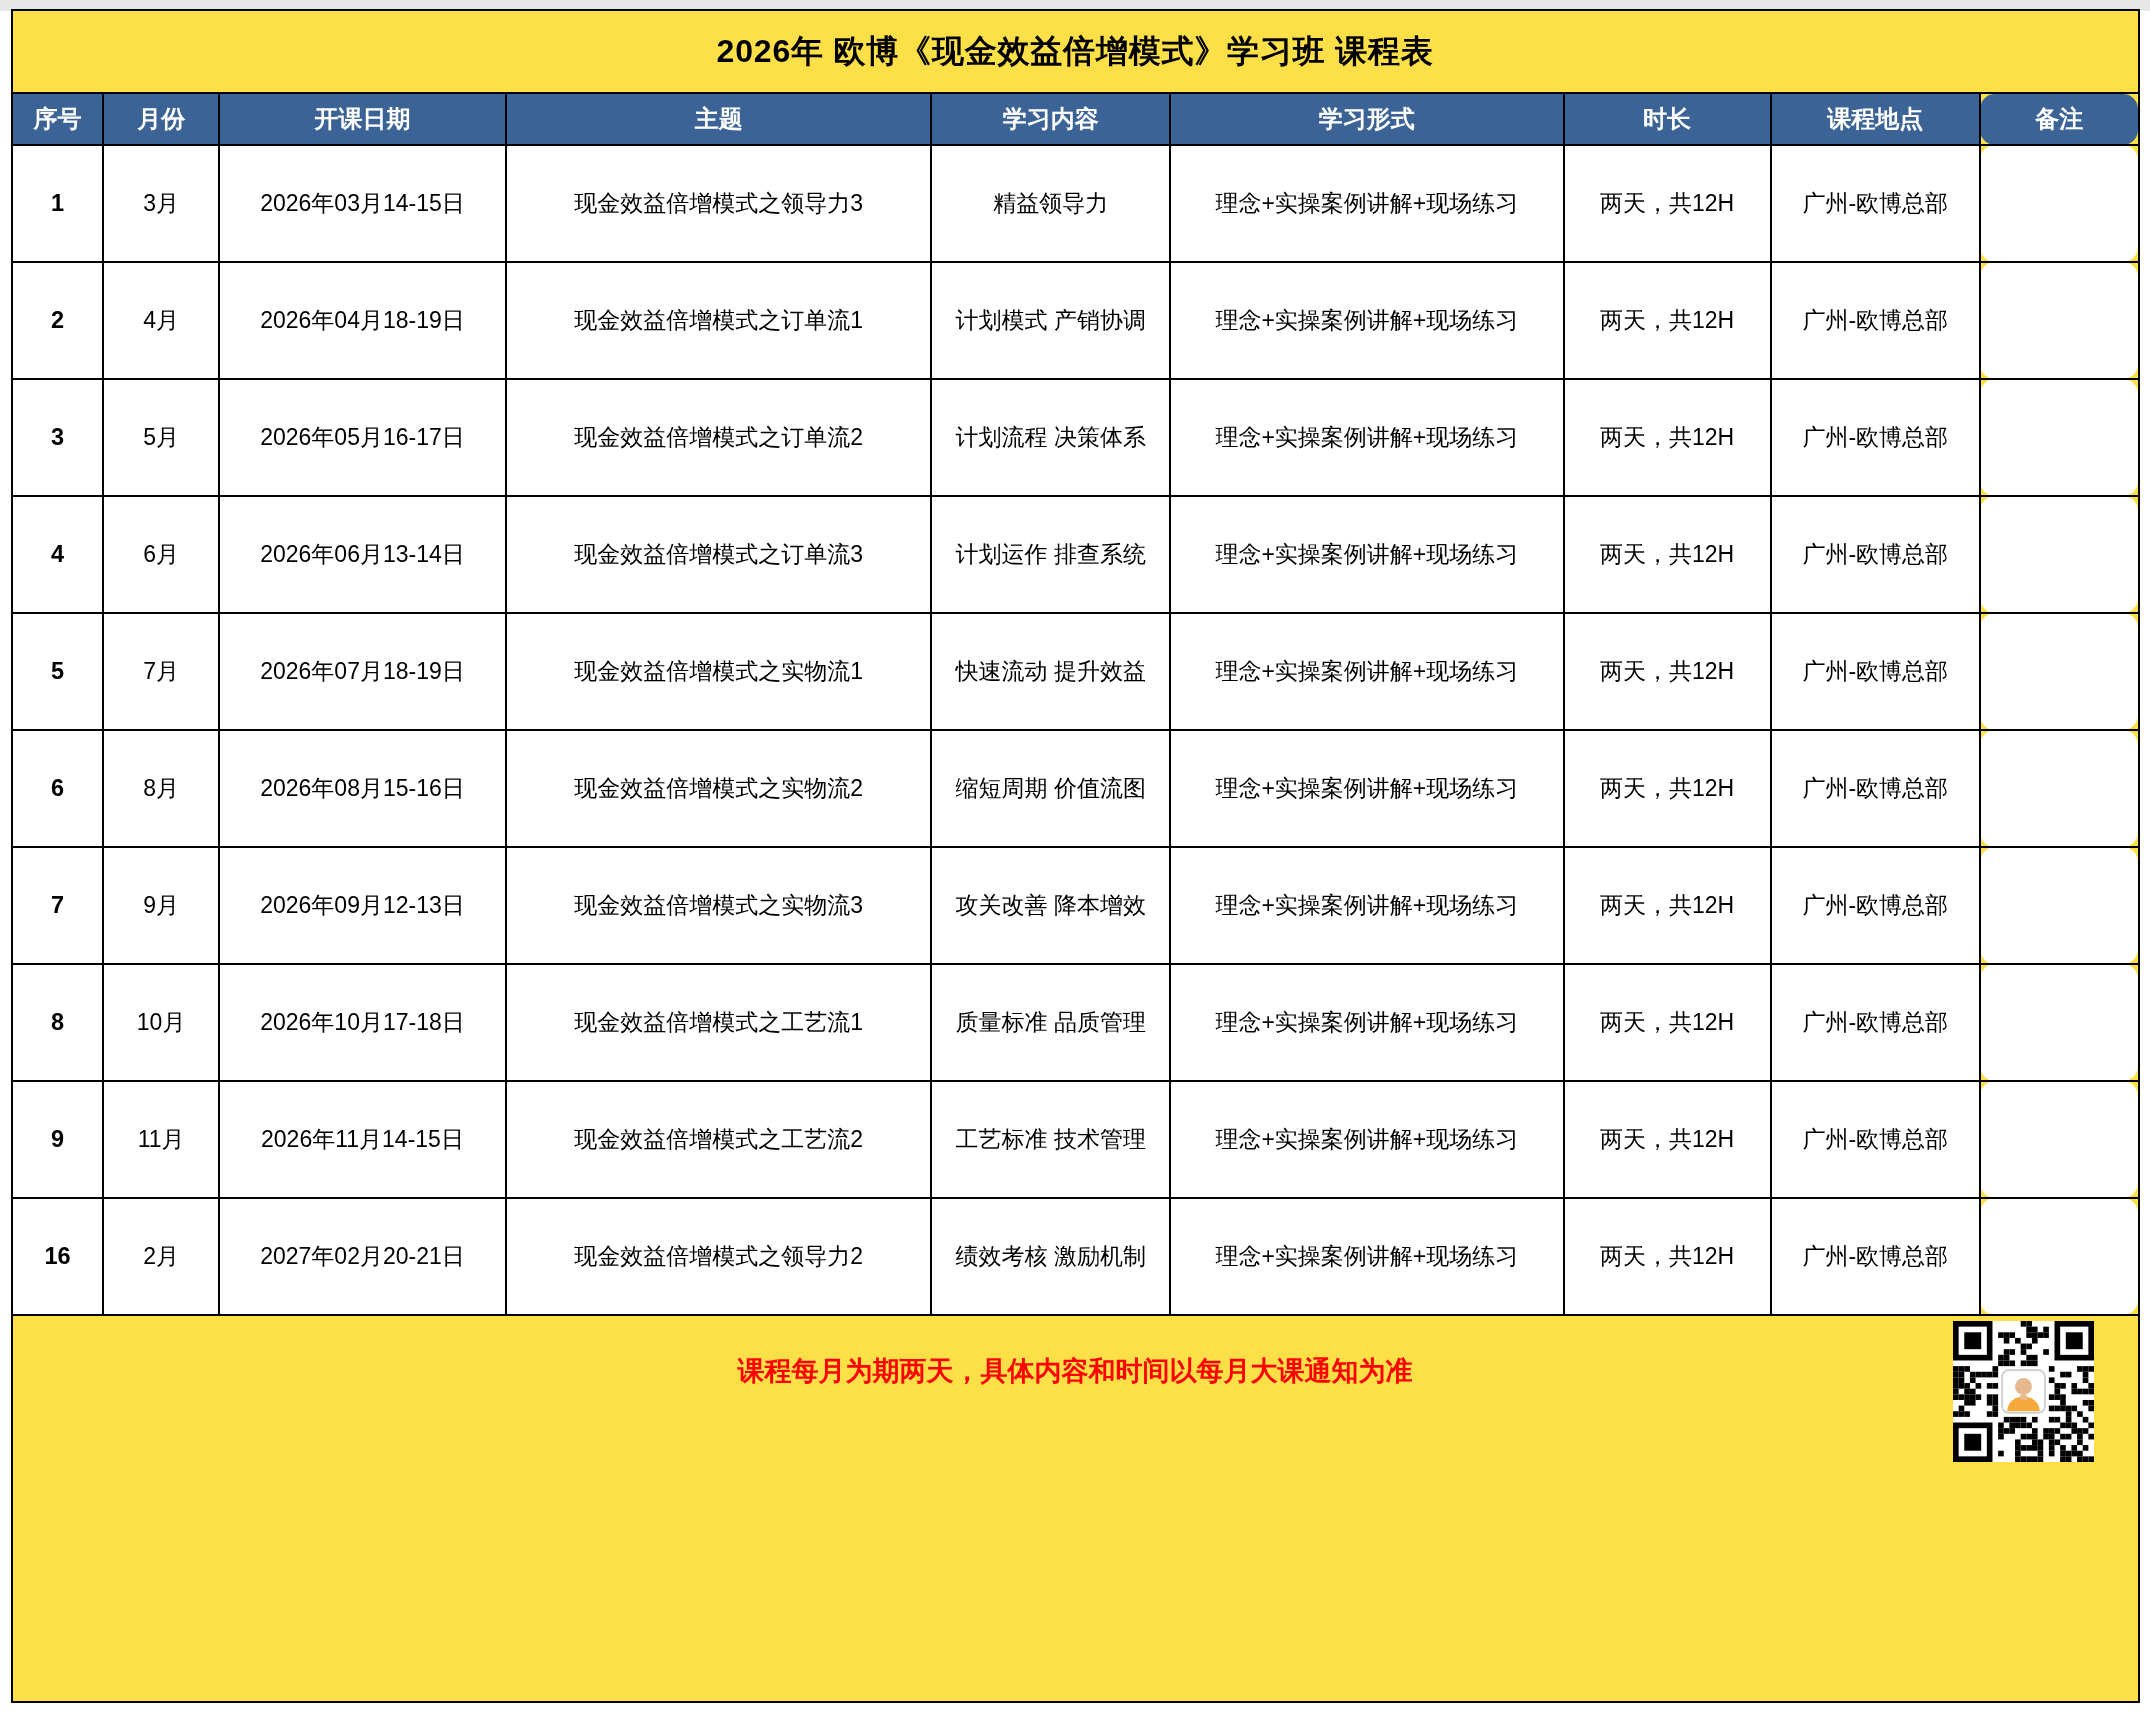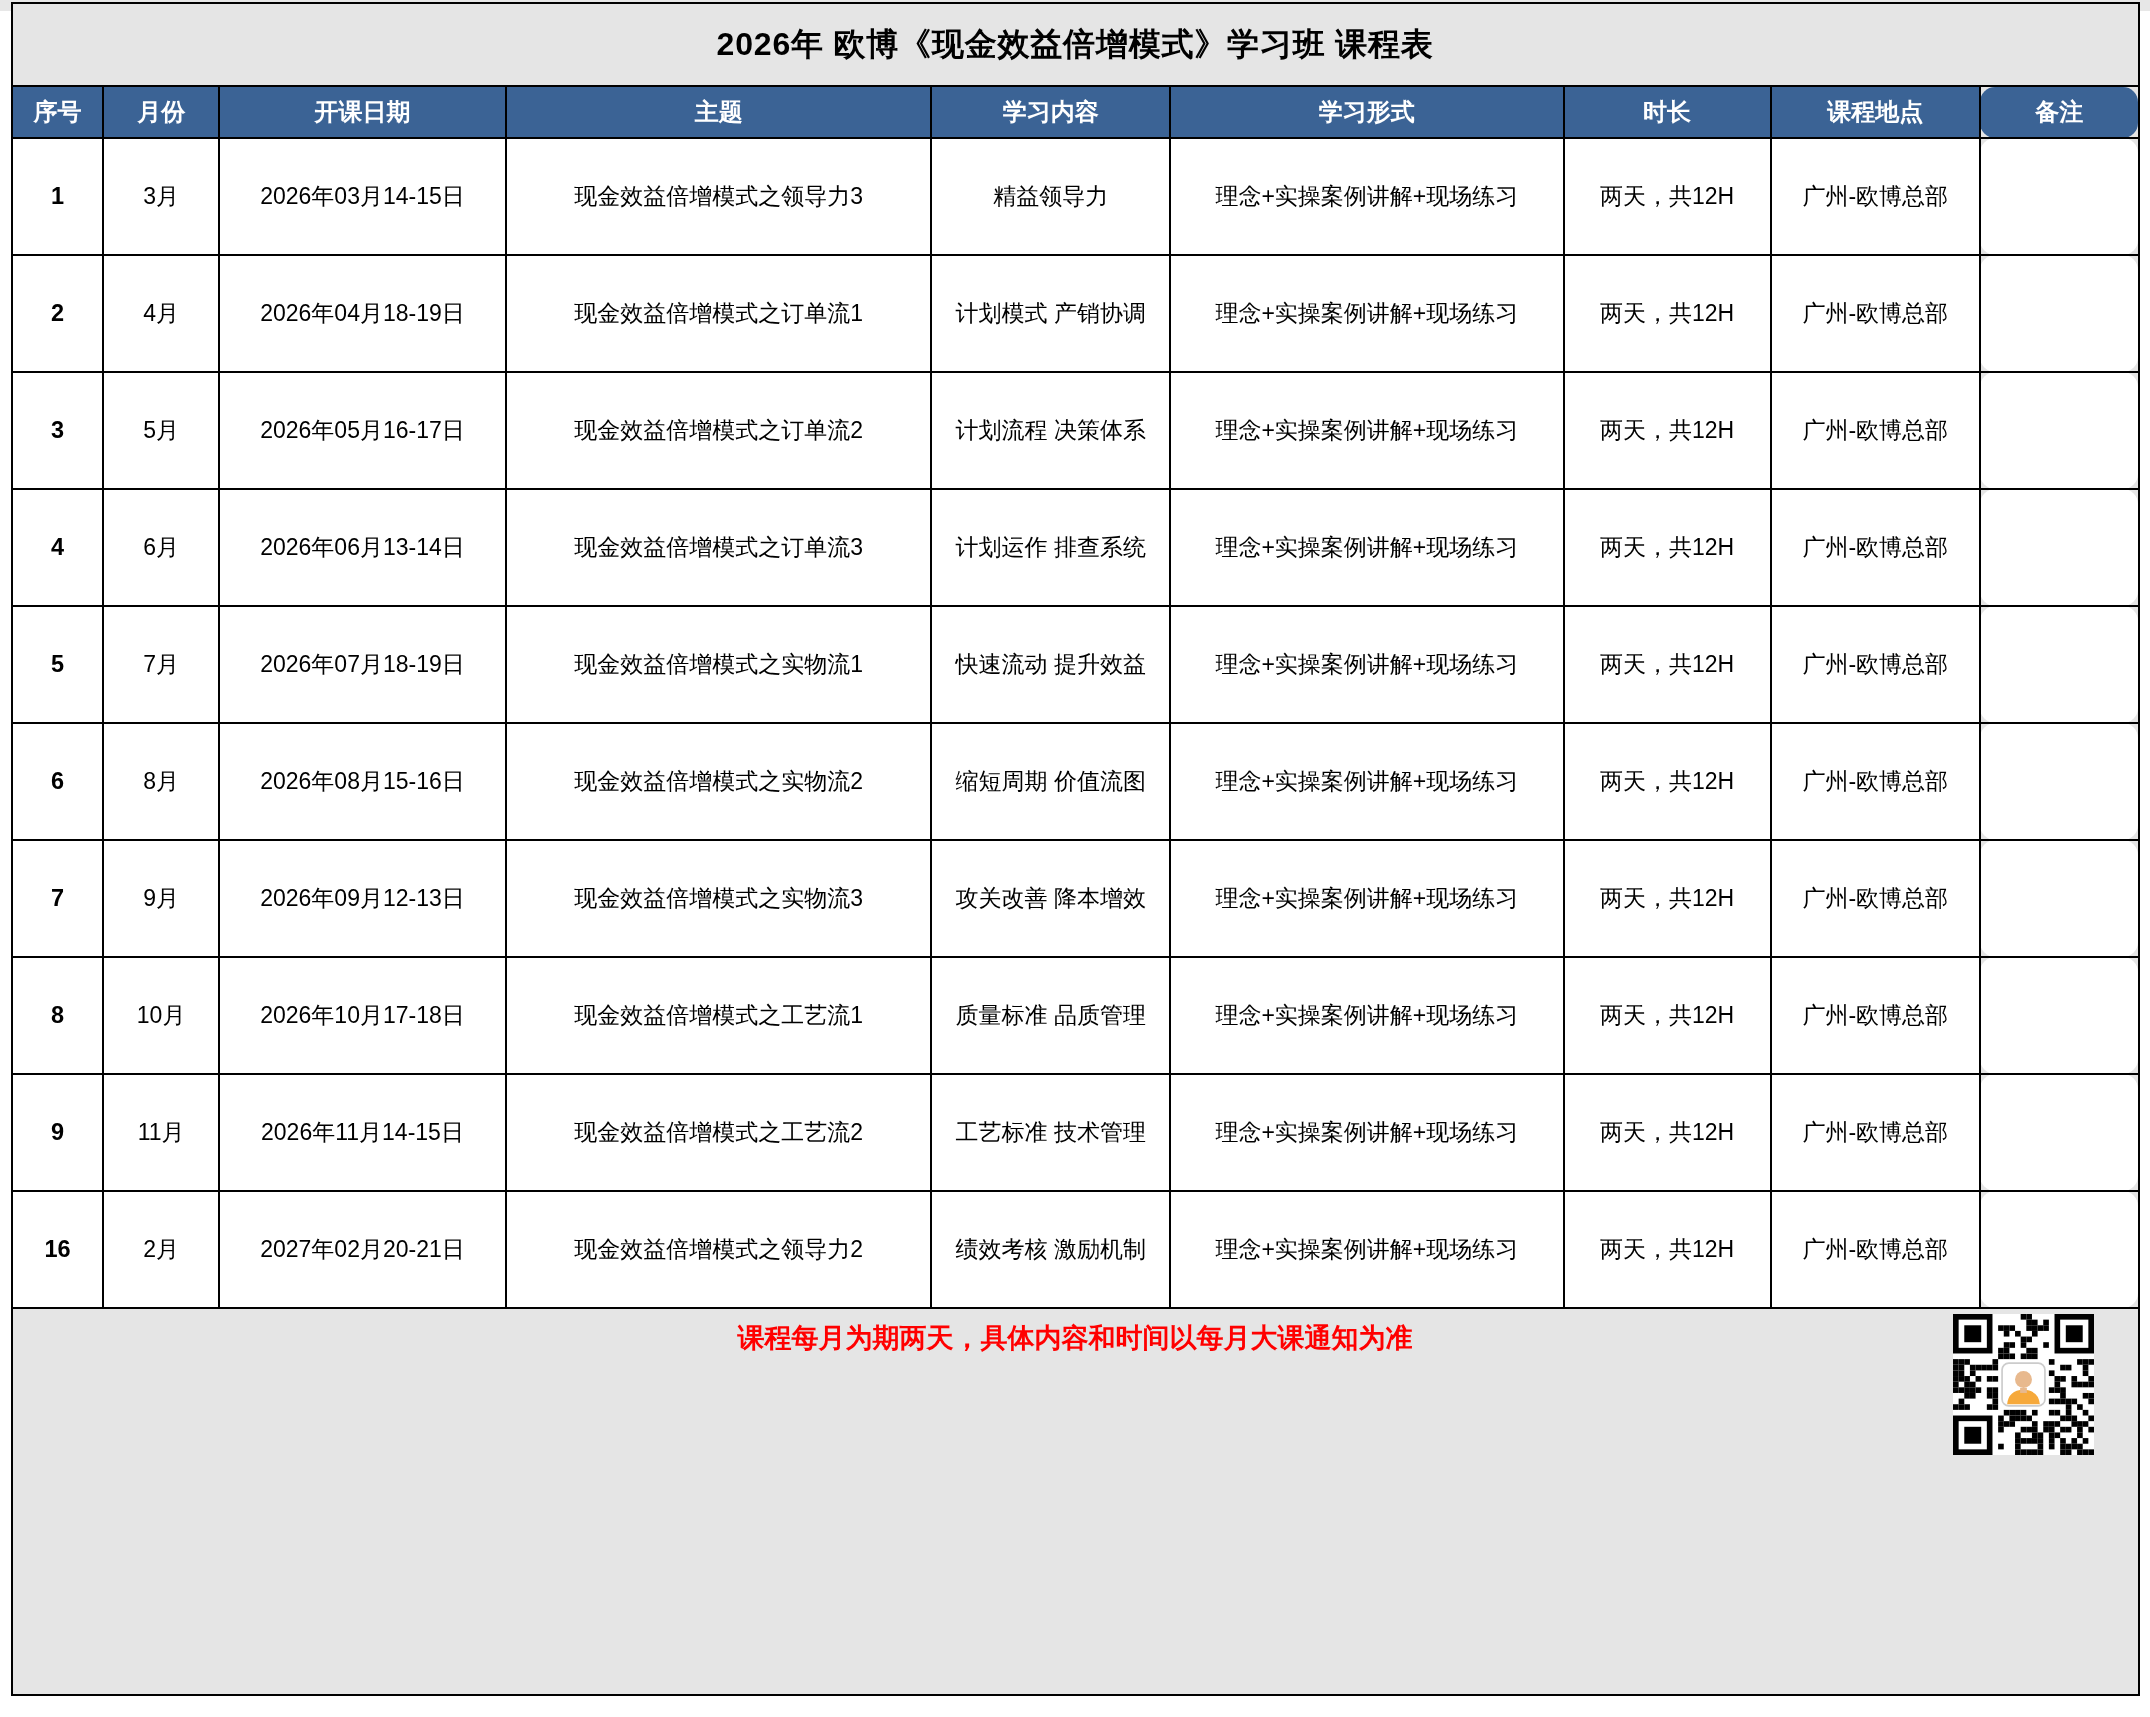--- a/index.html
+++ b/index.html
@@ -2,23 +2,23 @@
 <html style="font-size:12px"><head>
 <meta charset="utf-8">
 <style>
   * { margin: 0; padding: 0; box-sizing: border-box; }
   html, body { width: 2151px; height: 1718px; background: #ffffff; }
   body { font-family: "Liberation Sans", sans-serif; color: #000; overflow: hidden; }
 
   .top-strip { position: absolute; left: 0; top: 0; width: 2151px; height: 10.6px; background: #e7e7e7; }
 
   .frame {
-    position: absolute; left: 10.6px; top: 2px;
+    position: absolute; left: 10.6px; top: 9px;
     width: 2129px; height: 1694px;
-    background: #e5e5e5; border: 2.3px solid #000;
+    background: #fde047; border: 2.3px solid #000;
   }
 
   .title-row {
     height: 83px; border-bottom: 2.3px solid #000;
     display: flex; align-items: center; justify-content: center;
     font-size: 32px; font-weight: bold; letter-spacing: 0.8px;
   }
 
   table.schedule { width: 100%; border-collapse: collapse; table-layout: fixed; }
   .schedule th, .schedule td {
@@ -31,21 +31,21 @@
   .schedule thead th {
     background: #3b6395; color: #fff;
     font-size: 24px; font-weight: bold; margin-left: 22px;
   }
   .schedule tbody tr { height: 117px; background: #fff; }
   .schedule tbody td { font-size: 23px; }
   .schedule td.c-no { font-weight: bold; font-size: 23.5px; }
 
   .footer {
     position: relative; height: 146px; width: 100%;
-    padding-top: 8px;
+    padding-top: 34px;
   }
   .footer .fline {
     text-align: center; line-height: 42px;
     font-size: 27px; font-weight: bold; color: #ff0000;
   }
 
   .qr {
     position: absolute; right: 44px; top: 4.5px;
     width: 141px; height: 141px; background: #fff;
   }

